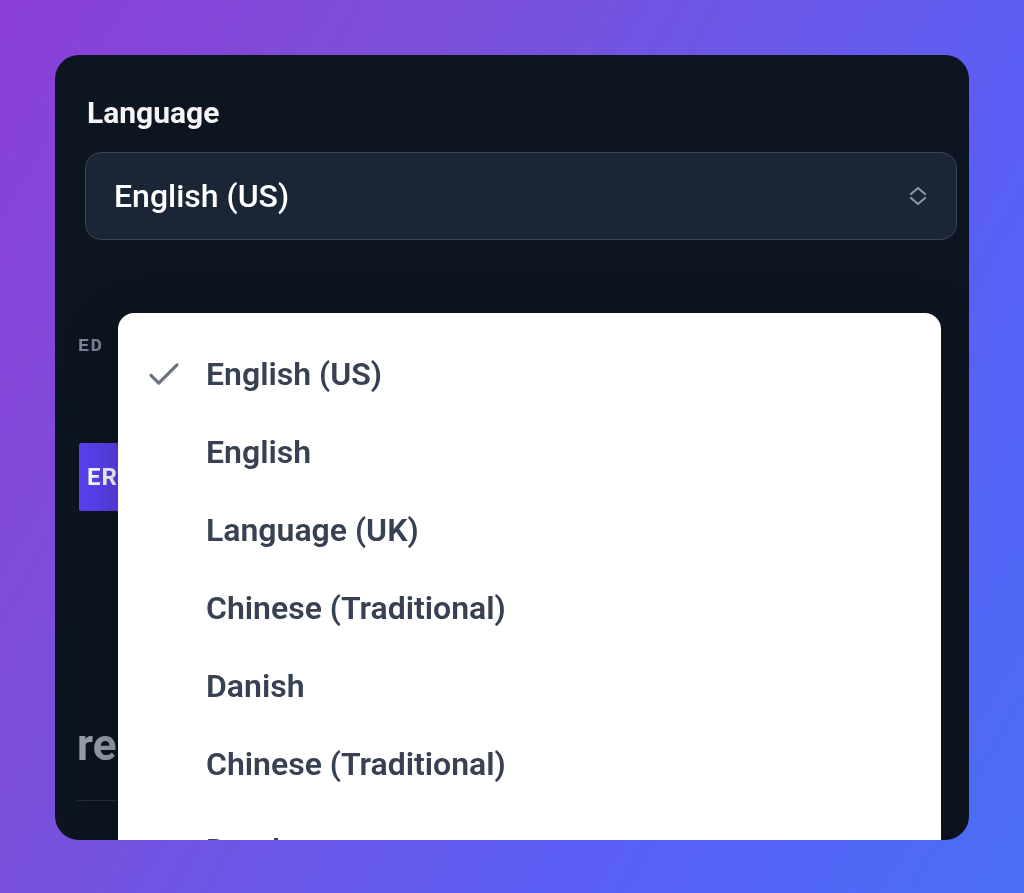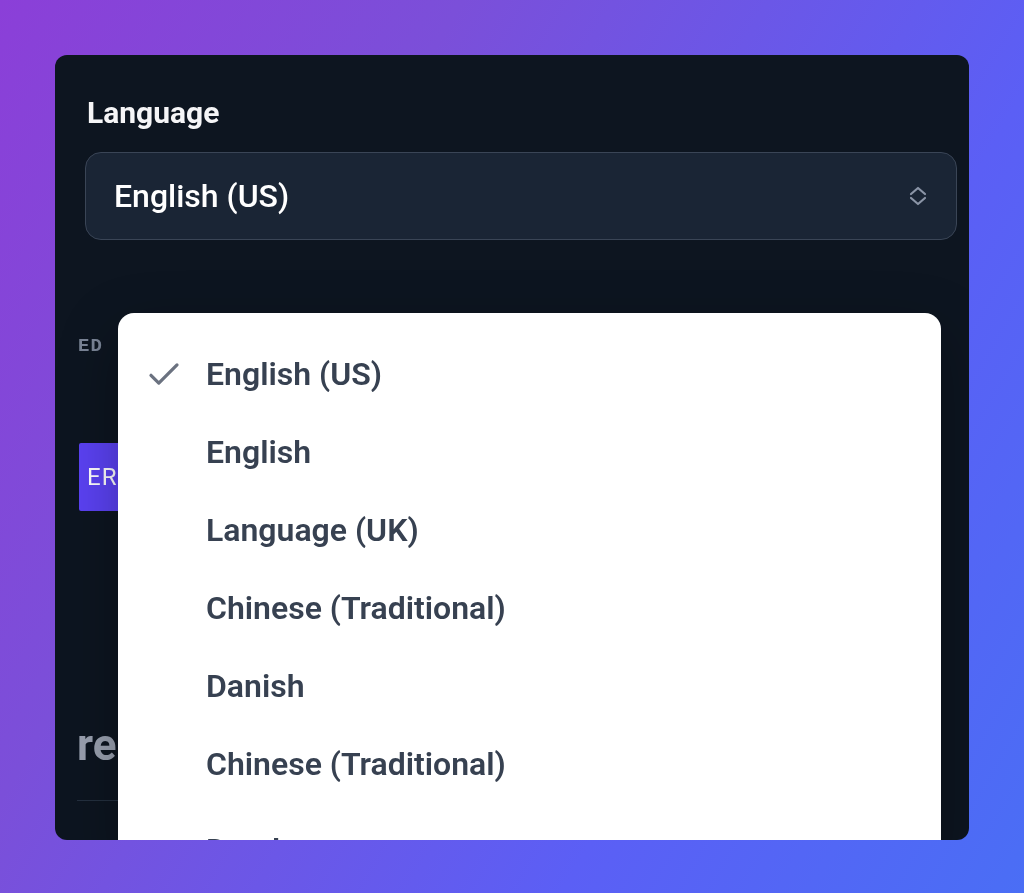--- a/index.html
+++ b/index.html
@@ -12,21 +12,21 @@
       width: 1024px;
       height: 893px;
       background: linear-gradient(120deg, #8b3fd8 0%, #7b4fd9 30%, #5b5ff5 70%, #4a6ef5 100%);
       font-family: -apple-system, BlinkMacSystemFont, "Segoe UI", Roboto, Helvetica, Arial, sans-serif;
       padding: 55px;
       overflow: hidden;
     }
     
     .panel {
       background: #0d1520;
-      border-radius: 12px;
+      border-radius: 24px;
       padding: 40px 12px 0 30px;
       height: 785px;
       position: relative;
       overflow: hidden;
     }
     
     .field-label {
       color: #f5f5f7;
       font-size: 30px;
       font-weight: 700;
@@ -76,21 +76,21 @@
       font-family: Liberation Mono, monospace;
     }
     
     .behind-badge {
       position: absolute;
       left: 24px;
       top: 388px;
       background: #5b42f3;
       color: #fff;
       font-size: 24px;
-      font-weight: 400;
+      font-weight: 700;
       padding: 20px 8px;
       letter-spacing: 1px;
       border-radius: 2px;
     }
     
     .behind-text2 {
       color: #9aa1b0;
       font-size: 44px;
       font-weight: 700;
       position: absolute;

